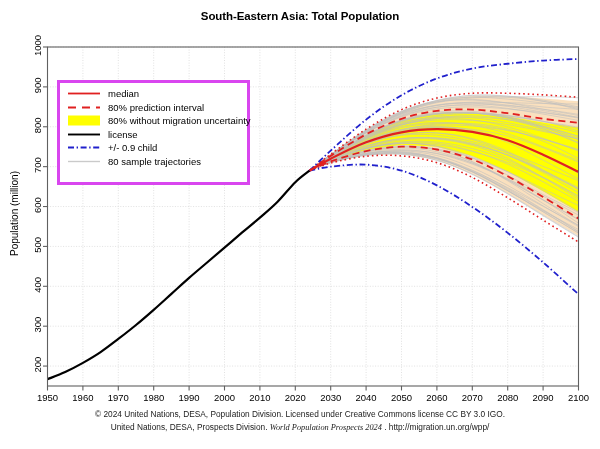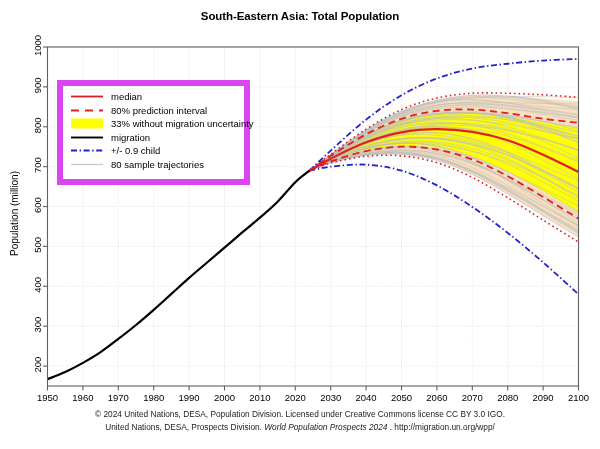--- a/index.html
+++ b/index.html
@@ -56,21 +56,21 @@
     font-family: "Liberation Sans", sans-serif;
     fill: #000;
   }
   #legend {
     position: absolute;
     left: 57px;
     top: 80px;
     width: 193px;
     height: 105px;
     background: #ffffff;
-    border: 6px solid #d946ef;
+    border: 3px solid #d946ef;
     box-sizing: border-box;
     padding: 4px 5px 3px 6px;
   }
   .legend-row {
     display: flex;
     align-items: center;
     height: 13.5px;
   }
   .legend-key {
     width: 36px;
@@ -89,21 +89,21 @@
     position: absolute;
     left: 0;
     top: 408px;
     width: 600px;
     text-align: center;
     font-size: 8.3px;
     line-height: 13px;
     color: #1a1a1a;
   }
   #caption .line2 { }
-  #caption .ital { font-style: italic; }
+  #caption .ital { font-style: italic; font-family: Liberation Serif, serif; }
 </style>
 </head>
 <body>
 
 <div id="root">
 
   <div id="chart-title">South-Eastern Asia: Total Population</div>
   <div id="ylabel">Population (million)</div>
 
   <svg id="plot-svg" width="600" height="449">
@@ -285,29 +285,29 @@
           </svg>
       </span>
       <span class="legend-text">80% prediction interval</span>
     </div>
     <div class="legend-row">
       <span class="legend-key">
         <svg width="36" height="11">
             <rect x="2" y="0.5" width="32" height="10" fill="#FFFF00"></rect>
           </svg>
       </span>
-      <span class="legend-text">33% without migration uncertainty</span>
+      <span class="legend-text">80% without migration uncertainty</span>
     </div>
     <div class="legend-row">
       <span class="legend-key">
         <svg width="36" height="11">
             <line x1="2" y1="5.5" x2="34" y2="5.5" stroke="#000000" stroke-width="1.9"></line>
           </svg>
       </span>
-      <span class="legend-text">migration</span>
+      <span class="legend-text">license</span>
     </div>
     <div class="legend-row">
       <span class="legend-key">
         <svg width="36" height="11">
             <line x1="2" y1="5.5" x2="34" y2="5.5" stroke="#2020CC" stroke-width="1.8" stroke-dasharray="6,2.6,1.4,2.6"></line>
           </svg>
       </span>
       <span class="legend-text">+/- 0.9 child</span>
     </div>
     <div class="legend-row">

